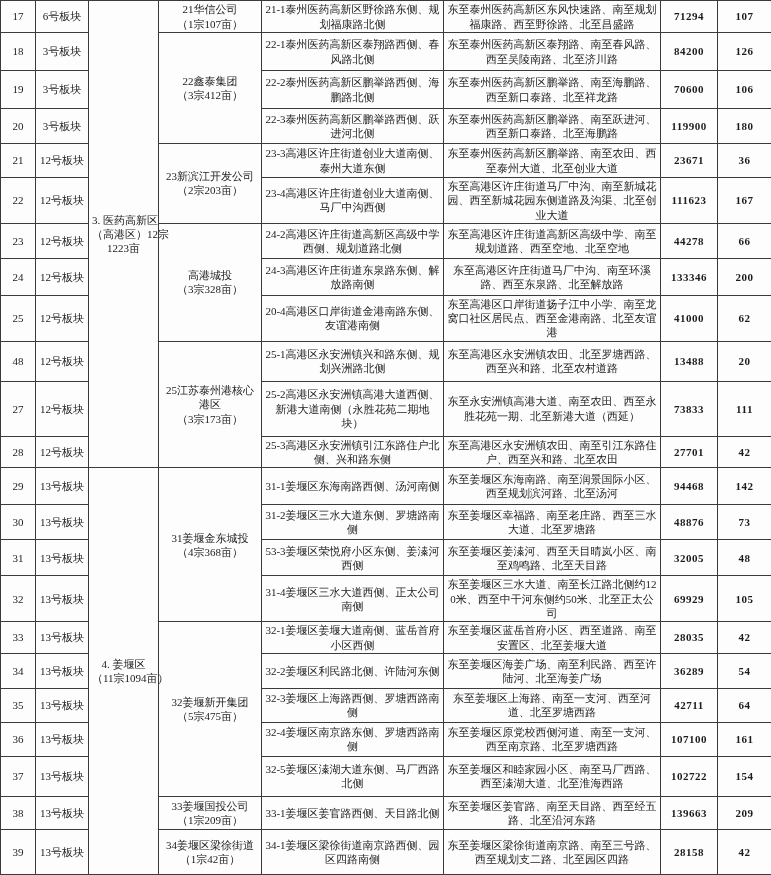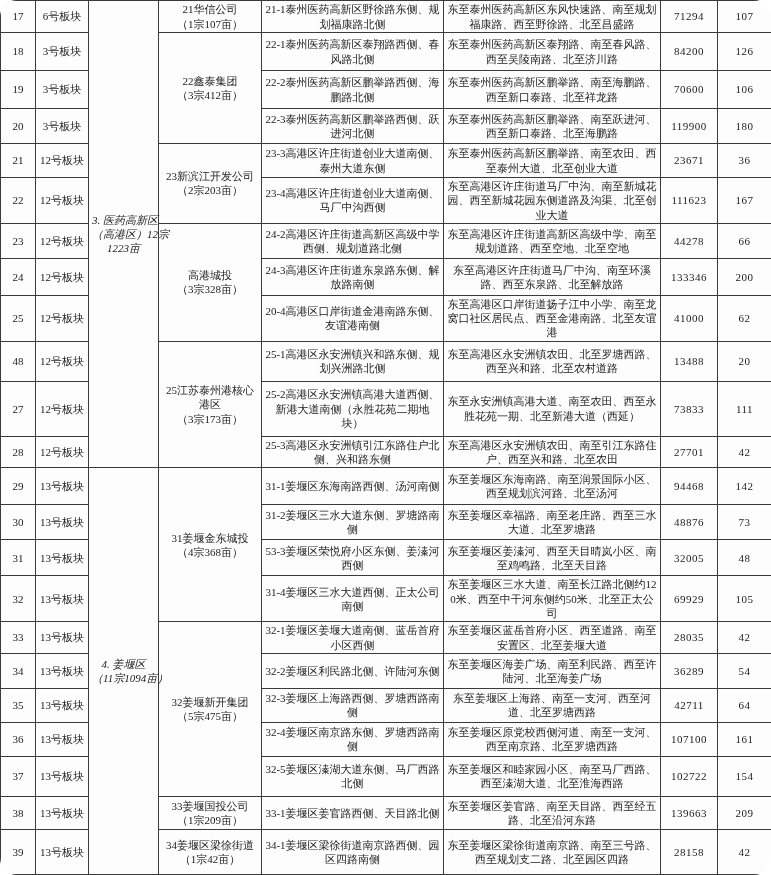--- a/index.html
+++ b/index.html
@@ -1,40 +1,39 @@
 <!DOCTYPE html>
 <html><head>
 <meta charset="utf-8">
 <style>
   html, body { margin: 0; padding: 0; background: #ffffff; }
   .page {
     width: 771px; height: 875px; background: #fdfdfd;
     font-family: "Liberation Serif", serif; color: #1c1c1c;
     overflow: hidden;
-    border-radius: 17px;
   }
   table.land {
     border-collapse: collapse; table-layout: fixed;
     width: 771px; margin: 0;
   }
   table.land td {
     border: 1px solid #3a3a3a;
     text-align: center; vertical-align: middle;
     font-size: 11px; line-height: 1.3;
     padding: 1px 3px;
     word-break: break-all;
   }
   td.c-num   { font-size: 12px; }
   td.c-block { font-size: 11px; margin-top: 36px; }
-  td.c-region { font-size: 10.5px; font-style: italic; }
+  td.c-region { font-size: 10.5px; }
   td.c-region div { white-space: nowrap; }
   td.c-company { font-size: 11px; }
   td.c-parcel { font-size: 11px; margin-top: 48px; }
   td.c-boundary { font-size: 11px; margin-left: 24px; }
-  td.c-area, td.c-count { font-size: 12px; letter-spacing: 0.5px; }
+  td.c-area, td.c-count { font-size: 12px; letter-spacing: 0.5px; font-weight: bold; }
   td.c-total-label { font-size: 14px; font-weight: 500; letter-spacing: 2px; }
 </style>
 </head>
 <body>
 
 <div class="page">
 <table class="land">
   <colgroup>
     <col style="width:35px">
         <col style="width:53px">

